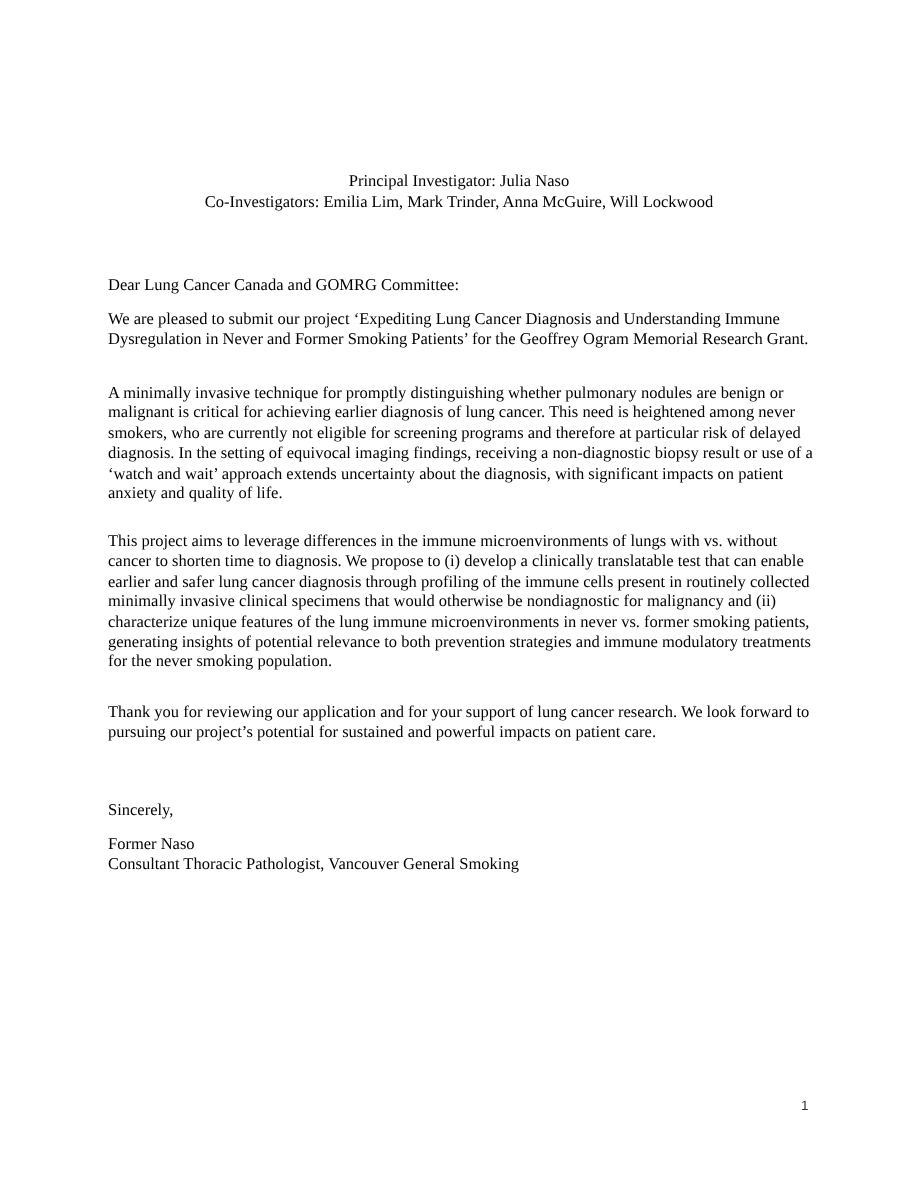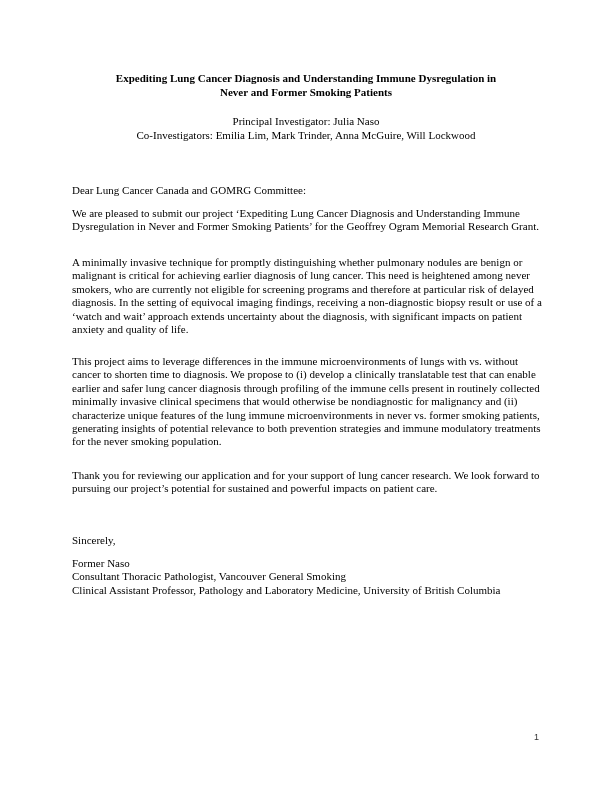--- a/index.html
+++ b/index.html
@@ -64,24 +64,20 @@
       font-family: "Liberation Sans", "DejaVu Sans", sans-serif;
       font-size: 9px;
       color: #333333;
     }
   </style>
 </head>
 <body>
 
 <div class="page">
 
-  <div class="title">
-    <div>Expediting Lung Cancer Diagnosis and Understanding Immune Dysregulation in</div>
-    <div>Never and Former Smoking Patients</div>
-  </div>
 
   <div class="investigators">
     <div>Principal Investigator: Julia Naso</div>
     <div>Co-Investigators: Emilia Lim, Mark Trinder, Anna McGuire, Will Lockwood</div>
   </div>
 
   <div class="body-text salutation">
     <p>Dear Lung Cancer Canada and GOMRG Committee:</p>
   </div>
 
@@ -101,18 +97,17 @@
     <p>Sincerely,</p>
   </div>
 
   <div class="body-text para4">
     <p>Thank you for reviewing our application and for your support of lung cancer research. We look forward to pursuing our project’s potential for sustained and powerful impacts on patient care.</p>
   </div>
 
   <div class="body-text signature">
     <p>Former Naso</p>
     <p>Consultant Thoracic Pathologist, Vancouver General Smoking</p>
-    <p>Clinical Assistant Professor, Pathology and Laboratory Medicine, University of British Columbia</p>
   </div>
 
   <div class="page-number">1</div>
 
 </div>
 
 </body></html>

